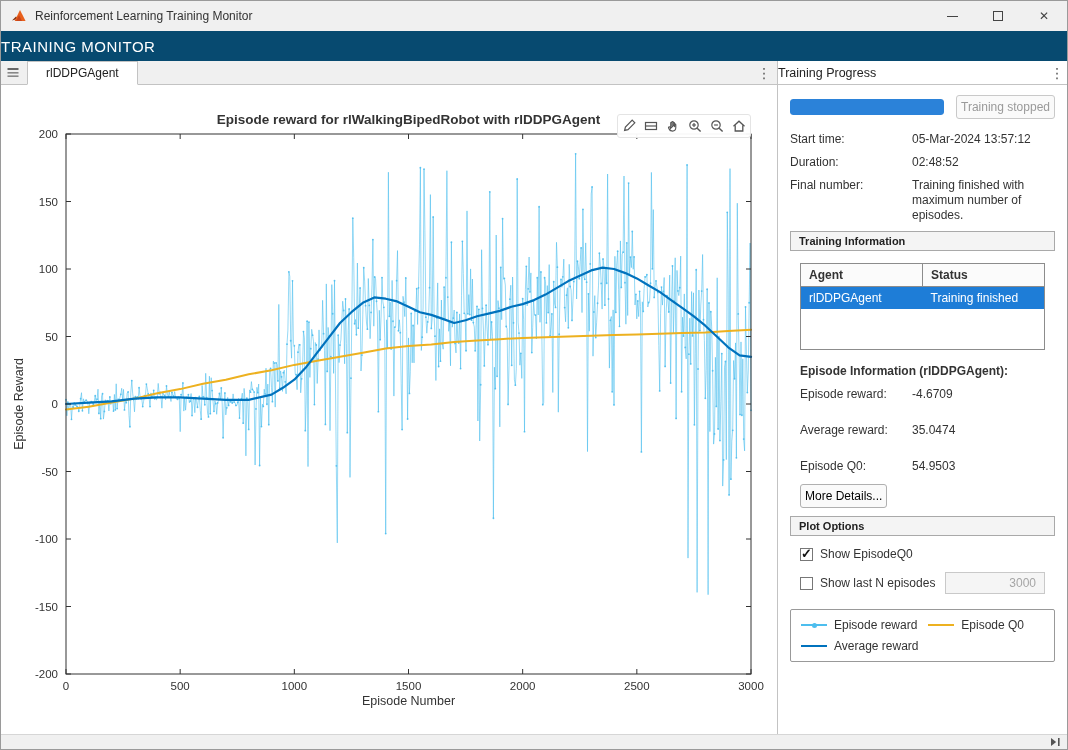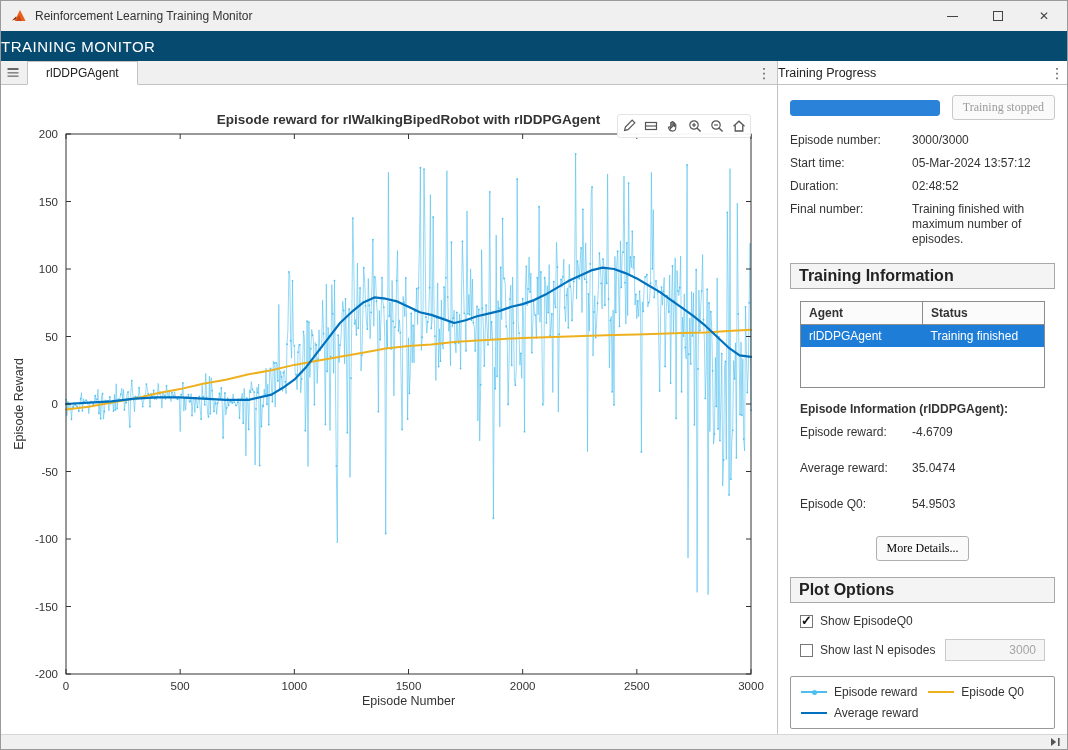--- a/index.html
+++ b/index.html
@@ -29,39 +29,39 @@
   .axes-toolbar{position:absolute;top:29px;right:26px;display:flex;gap:2px;background:rgba(255,255,255,.95);border:1px solid #e4e4e4;border-radius:3px;padding:1px}
   .tool-btn{width:20px;height:20px;display:flex;align-items:center;justify-content:center;cursor:pointer;border-radius:2px}
   
   .right-panel{flex:1;display:flex;flex-direction:column;min-width:0;background:#fff}
   .panel-header{height:24px;flex:0 0 24px;border-bottom:1px solid #c3c3c3;display:flex;align-items:center;padding:0 0;font-size:12.5px;color:#222}
   .menu-dots{margin-left:auto;color:#555;cursor:pointer;font-size:14px;padding:0 3px}
   .panel-body{flex:1;padding:10px 12px;display:flex;flex-direction:column;overflow:hidden}
   .progress-row{display:flex;align-items:center;gap:12px;flex:0 0 auto}
   .progress-track{flex:1;height:16px;border-radius:3px;background:#e8e8e8;overflow:hidden}
   .progress-fill{height:100%;background:#2b82d9;border-radius:3px}
-  .btn{border:1px solid #b0b0b0;background:#fafafa;border-radius:3px;font-size:12px;padding:4px 10px;font-family:Liberation Serif, serif;cursor:pointer;white-space:nowrap}
+  .btn{border:1px solid #b0b0b0;background:#fafafa;border-radius:3px;font-size:12px;padding:4px 4px;font-family:Liberation Sans, sans-serif;cursor:pointer;white-space:nowrap}
   .btn.disabled{color:#9a9a9a;border-color:#c9c9c9;cursor:default}
   .fields{margin-top:13px;display:flex;flex-direction:column;gap:8px;flex:0 0 auto}
   .frow{display:flex;line-height:1.25}
   .flabel{width:122px;flex:0 0 122px}
   .fvalue{flex:1}
-  .section-bar{margin-top:16px;border:1px solid #a9a9a9;background:#f4f4f4;padding:3px 8px;font-size:16px;font-weight:bold;color:#222;flex:0 0 auto}
+  .section-bar{margin-top:8px;border:1px solid #a9a9a9;background:#f4f4f4;padding:3px 8px;font-size:11px;font-weight:bold;color:#222;flex:0 0 auto}
   .tbl{margin:12px 10px 0;border:1px solid #8c8c8c;background:#fff;flex:0 0 auto}
   .tbl-header{display:flex;border-bottom:1px solid #8c8c8c;font-weight:bold;background:#fbfbfb}
   .tbl-h{flex:1;padding:4px 8px}
   .tbl-h + .tbl-h{border-left:1px solid #8c8c8c}
   .tbl-row{display:flex;cursor:pointer}
   .tbl-row.selected{background:#1e7dd7;color:#fff}
   .tbl-cell{flex:1;padding:4px 8px}
   .tbl-filler{height:40px}
   .ep-title{margin:14px 10px 0;font-weight:bold;flex:0 0 auto}
   .ep-fields{margin:9px 10px 0;display:flex;flex-direction:column;gap:21px;flex:0 0 auto}
   .ep-fields .flabel{width:112px;flex:0 0 112px}
-  .details-row{display:flex;justify-content:center;margin:24px 10px 0;flex:0 0 auto}
+  .details-row{display:flex;justify-content:flex-start;margin:10px 10px 0;flex:0 0 auto}
   .cb-row{display:flex;align-items:center;gap:7px;margin:11px 10px 0;flex:0 0 auto}
   .cb{width:13px;height:13px;border:1px solid #777;background:#fff;display:inline-block;position:relative;flex:0 0 13px;cursor:pointer}
   .cb.checked::after{content:"\2713";position:absolute;left:0;top:-3px;font-size:13px;font-weight:bold;color:#111}
   .n-input{margin-left:auto;width:100px;height:22px;border:1px solid #c9c9c9;background:#f5f5f5;color:#a5a5a5;text-align:right;padding:0 8px;font-family:inherit;font-size:12px}
   .legend-box{margin-top:15px;border:1px solid #999;border-radius:2px;padding:8px 10px;display:grid;grid-template-columns:1.1fr 1fr;row-gap:7px;flex:0 0 auto}
   .legend-item{display:flex;align-items:center;gap:7px;font-size:12px}
   .leg-line{width:26px;height:2px;position:relative;flex:0 0 26px}
   .leg-dot{position:absolute;left:11px;top:-1.5px;width:5px;height:5px;border-radius:50%}
   
   .statusbar{height:15px;flex:0 0 15px;background:#f0f0f0;border-top:1px solid #d6d6d6;display:flex;align-items:center;justify-content:flex-end;padding:0 6px}
@@ -594,24 +594,20 @@
 
         <div class="progress-row">
           <div class="progress-track">
             <div class="progress-fill" style="width: 100%;"></div>
           </div>
           <button class="btn disabled">Training stopped</button>
         </div>
 
         <div class="fields">
           <div class="frow">
-            <span class="flabel">Episode number:</span>
-            <span class="fvalue">3000/3000</span>
-          </div>
-          <div class="frow">
             <span class="flabel">Start time:</span>
             <span class="fvalue">05-Mar-2024 13:57:12</span>
           </div>
           <div class="frow">
             <span class="flabel">Duration:</span>
             <span class="fvalue">02:48:52</span>
           </div>
           <div class="frow">
             <span class="flabel">Final number:</span>
             <span class="fvalue">Training finished with maximum number of episodes.</span>

